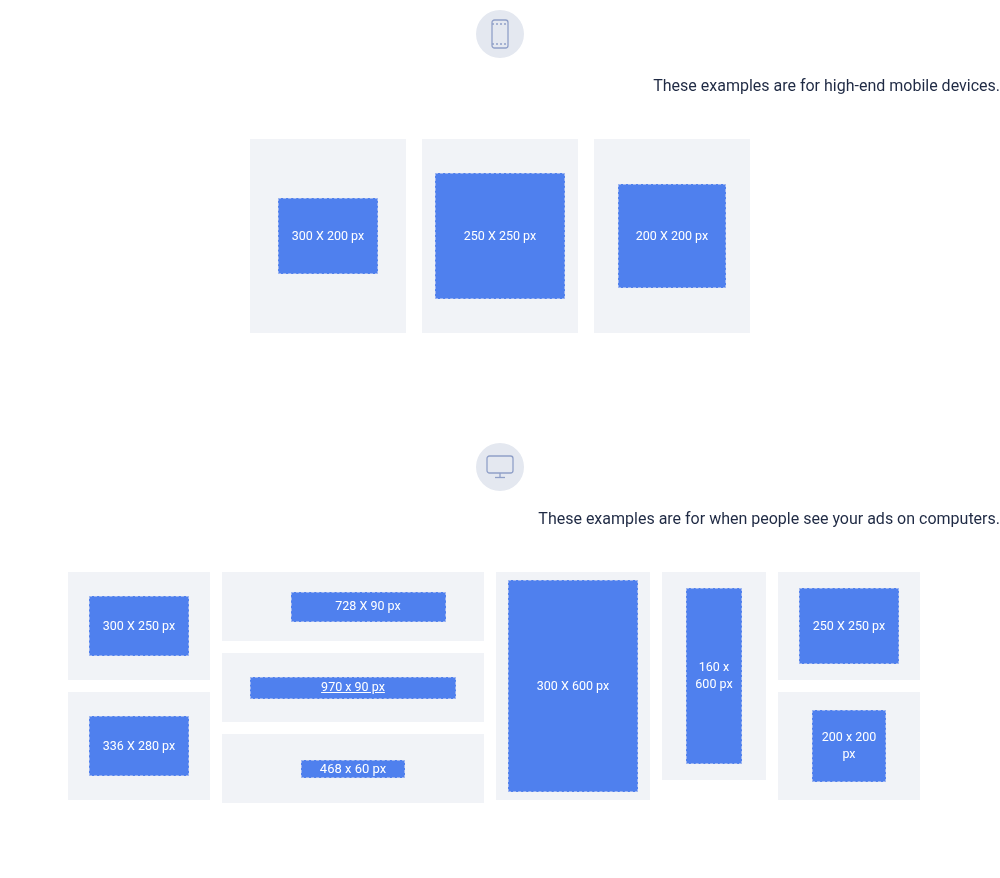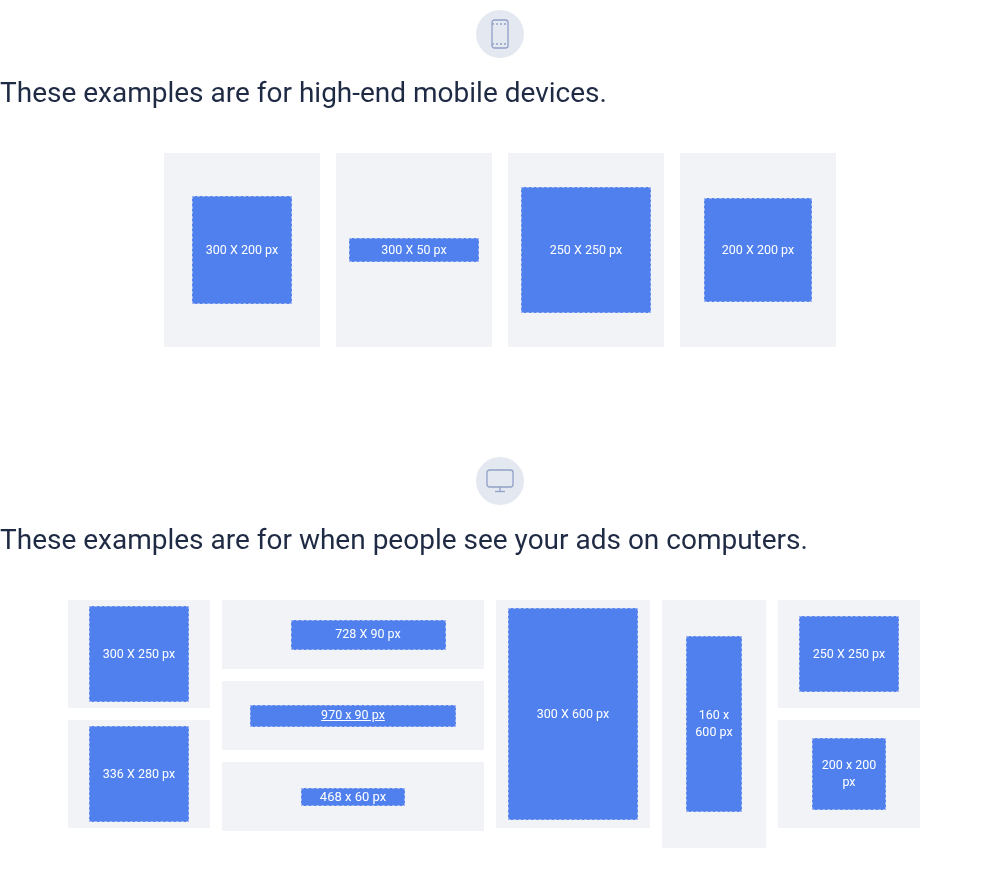--- a/index.html
+++ b/index.html
@@ -19,22 +19,22 @@
     border-radius: 50%;
     background: #e4e8f0;
     display: flex;
     align-items: center;
     justify-content: center;
     margin: 10px auto 18px auto;
   }
   .icon-circle svg { stroke: #90a0c8; }
 
   .section-title {
-    text-align: left;
-    font-size: 28px;
+    text-align: right;
+    font-size: 16px;
     font-weight: 400;
     color: #1f2a44;
     margin-bottom: 44px;
   }
 
   
   .card {
     background: #f1f3f7;
     display: flex;
     align-items: center;
@@ -56,51 +56,51 @@
 
   
   .mobile-row {
     display: flex;
     justify-content: center;
     gap: 16px;
     padding: 0 72px;
   }
   .mobile-row .card { width: 156px; height: 194px; }
 
-  .m1 .ad { width: 100px; height: 108px; }
+  .m1 .ad { width: 100px; height: 76px; }
   .m2 .ad { width: 130px; height: 24px; }
   .m3 .ad { width: 118px; height: 24px; }
   .m4 .ad { width: 130px; height: 126px; }
   .m5 .ad { width: 108px; height: 104px; }
 
   
   .desktop-grid {
     display: flex;
     gap: 12px;
     padding: 0 68px;
   }
 
   .col { display: flex; flex-direction: column; gap: 12px; }
 
   .colA { width: 142px; }
   .colA .card { height: 108px; }
-  .colA .ad { width: 100px; height: 96px; }
+  .colA .ad { width: 100px; height: 60px; }
 
   .colB { width: 262px; }
   .colB .card { height: 69px; }
   .bannerA .ad { width: 155px; height: 30px; margin-left: 30px; }
   .bannerB .ad { width: 206px; height: 22px; text-decoration: underline; }
   .bannerC .ad { width: 104px; height: 18px; font-size: 13px; }
 
   .colC { width: 154px; }
   .colC .card { height: 228px; }
   .colC .ad { width: 130px; height: 212px; }
 
   .colD { width: 104px; }
-  .colD .card { height: 248px; }
+  .colD .card { height: 208px; }
   .colD .ad { width: 56px; height: 176px; }
 
   .colE { width: 142px; }
   .colE .card { height: 108px; }
   .e1 .ad { width: 100px; height: 76px; }
   .e2 .ad { width: 74px; height: 72px; }
 
 </style>
 </head>
 <body>
@@ -111,23 +111,20 @@
       <rect x="1" y="1" width="16" height="28" rx="2.5"></rect>
       <line x1="1" y1="5" x2="17" y2="5" stroke-dasharray="2 2"></line>
       <line x1="1" y1="25" x2="17" y2="25" stroke-dasharray="2 2"></line>
     </svg>
   </div>
   <div class="section-title">These examples are for high-end mobile devices.</div>
 
   <div class="mobile-row">
     <div class="card m1">
       <div class="ad">300 X 200 px</div>
-    </div>
-    <div class="card m2">
-      <div class="ad">300 X 50 px</div>
     </div>
     <div class="card m4">
       <div class="ad">250 X 250 px</div>
     </div>
     <div class="card m5">
       <div class="ad">200 X 200 px</div>
     </div>
   </div>
 </div>
 

